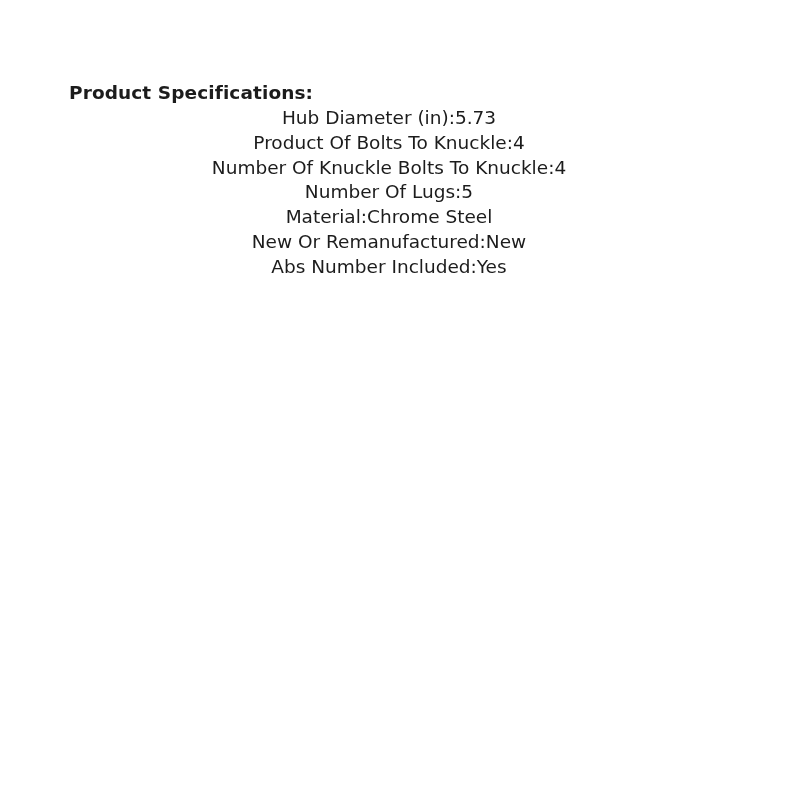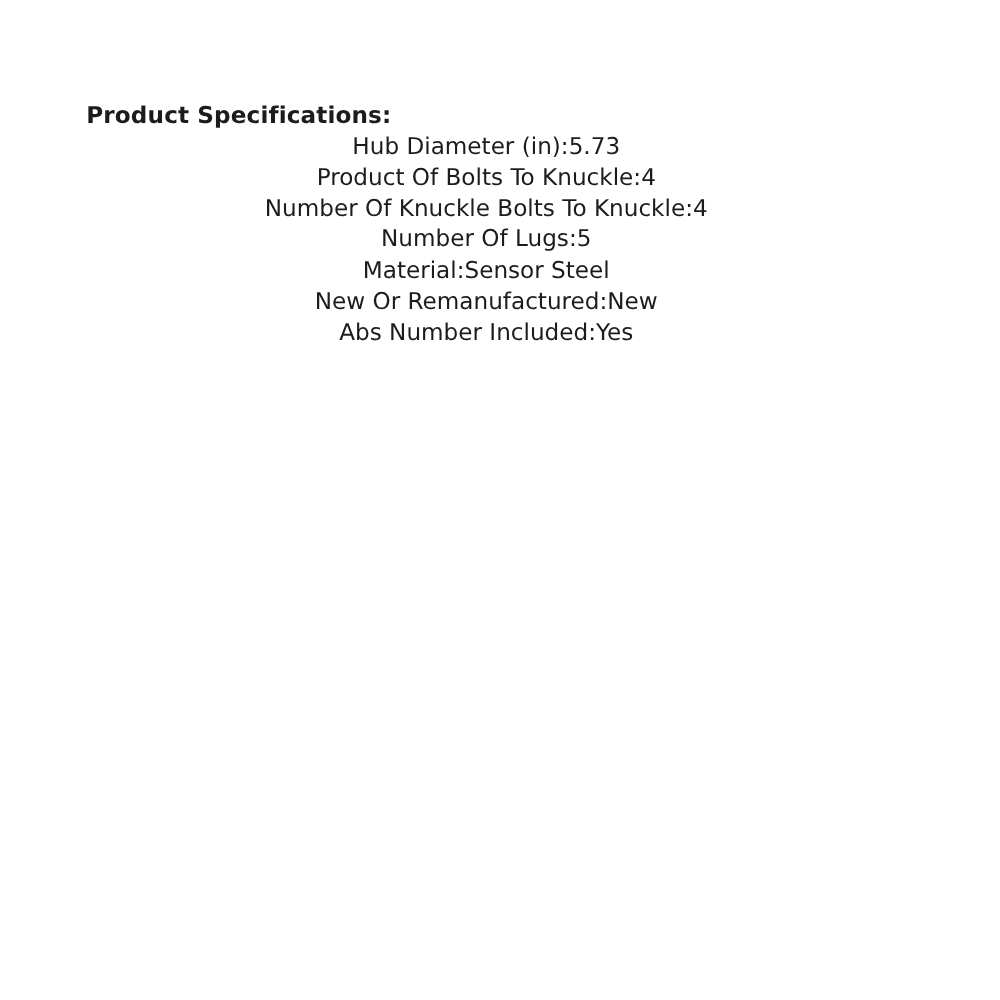--- a/index.html
+++ b/index.html
@@ -58,21 +58,21 @@
   <div class="spec-row">
     <span class="label">Number Of Knuckle Bolts To Knuckle</span><span class="separator">:</span><span class="value">4</span>
   </div>
 
   <div class="spec-row">
     <span class="label">Number Of Lugs</span><span class="separator">:</span><span class="value">5</span>
   </div>
 
 
   <div class="spec-row">
-    <span class="label">Material</span><span class="separator">:</span><span class="value">Sensor Steel</span>
+    <span class="label">Material</span><span class="separator">:</span><span class="value">Chrome Steel</span>
   </div>
 
   <div class="spec-row">
     <span class="label">New Or Remanufactured</span><span class="separator">:</span><span class="value">New</span>
   </div>
 
 
 
   <div class="spec-row">
     <span class="label">Abs Number Included</span><span class="separator">:</span><span class="value">Yes</span>

